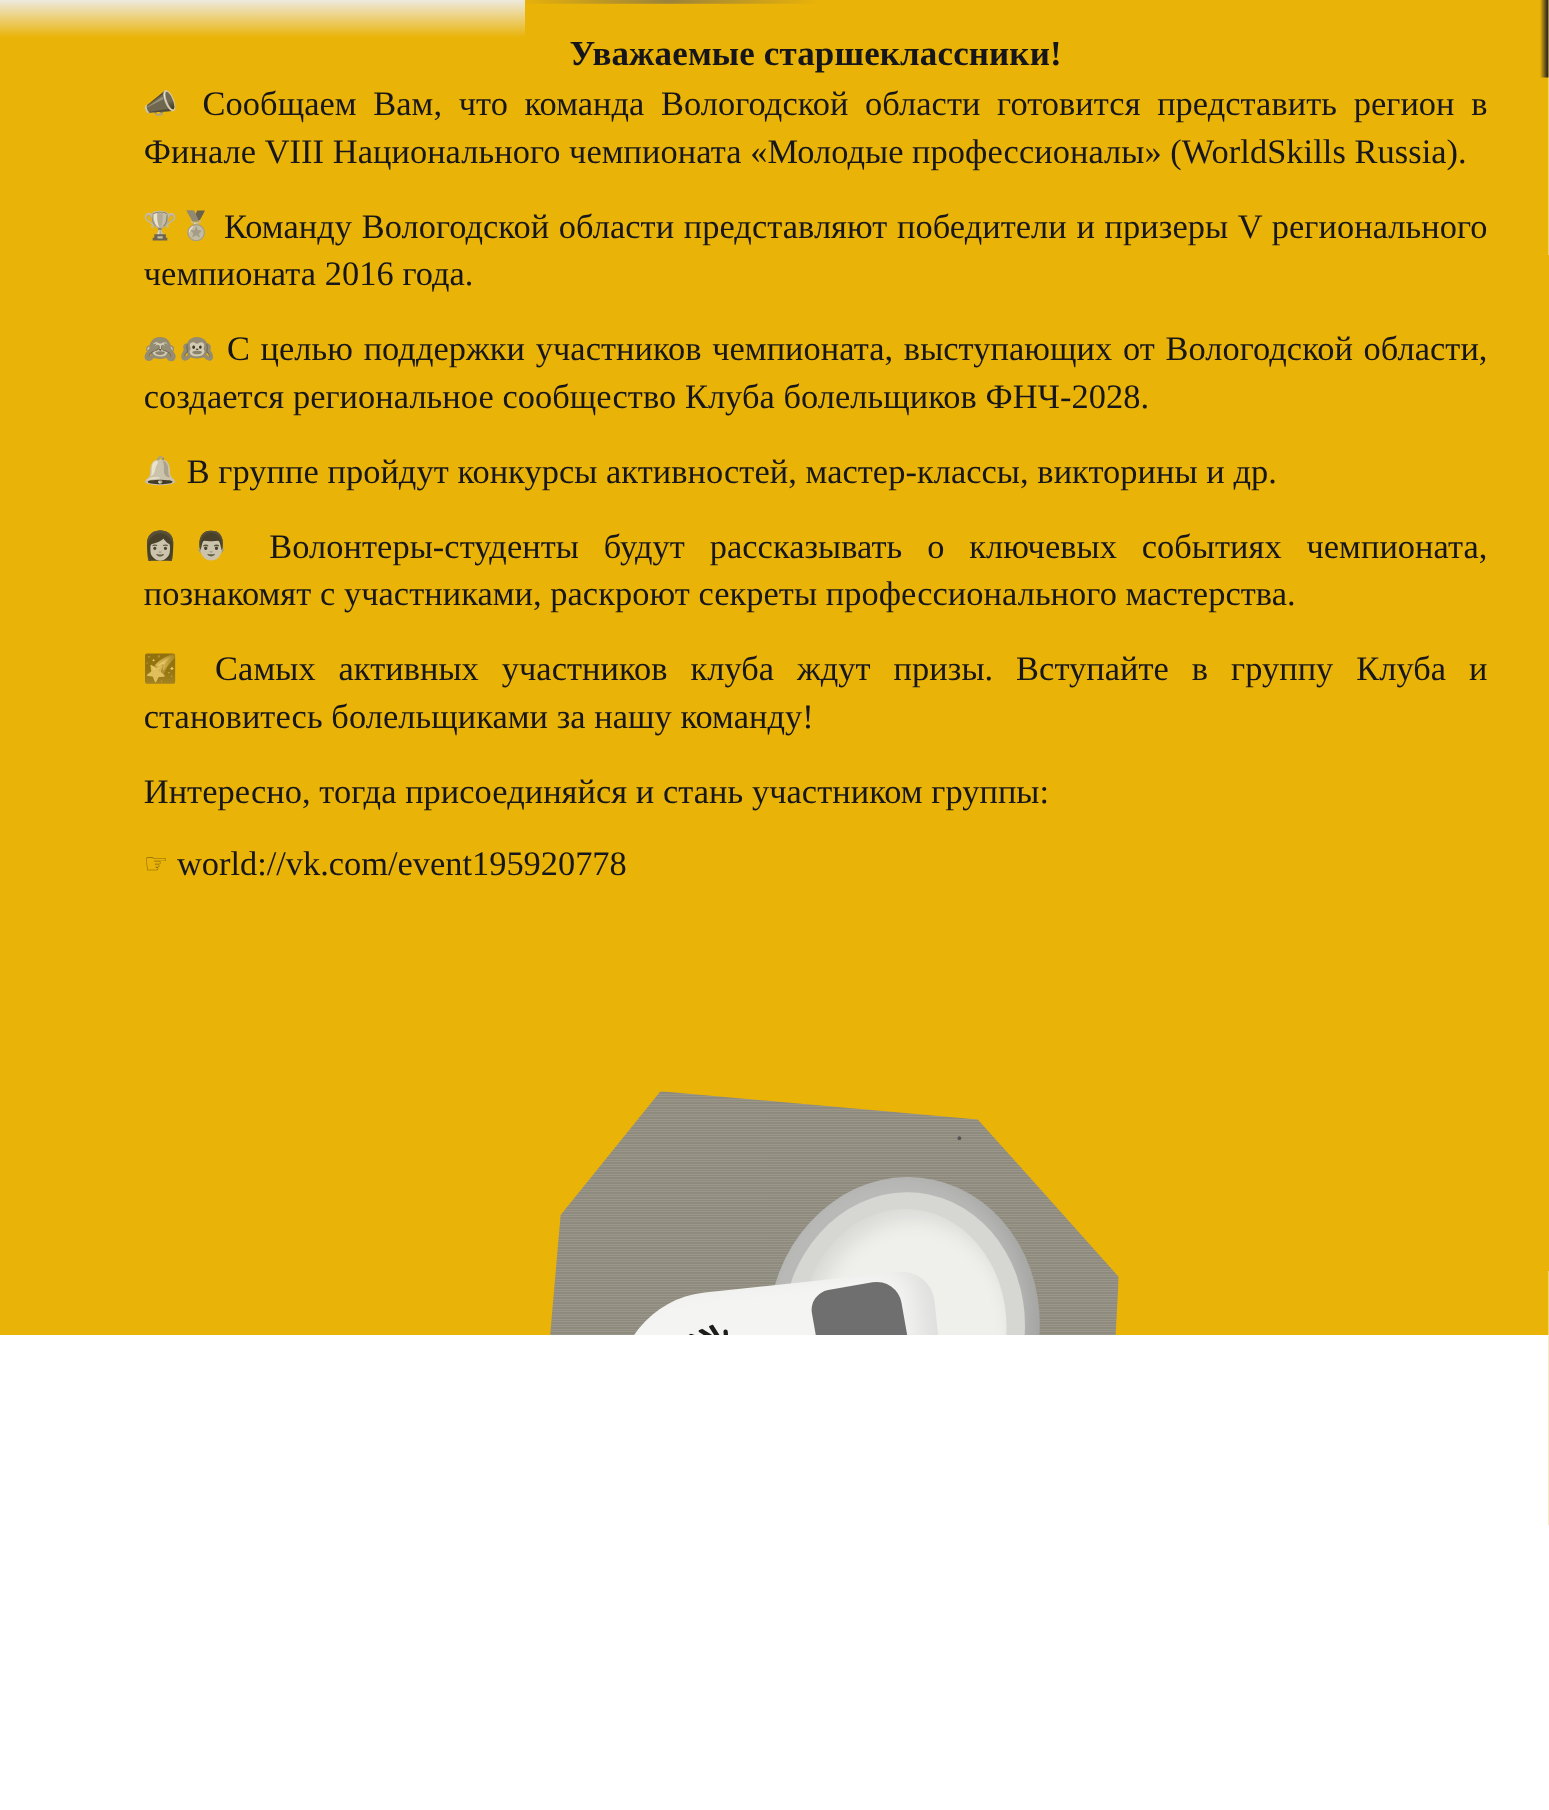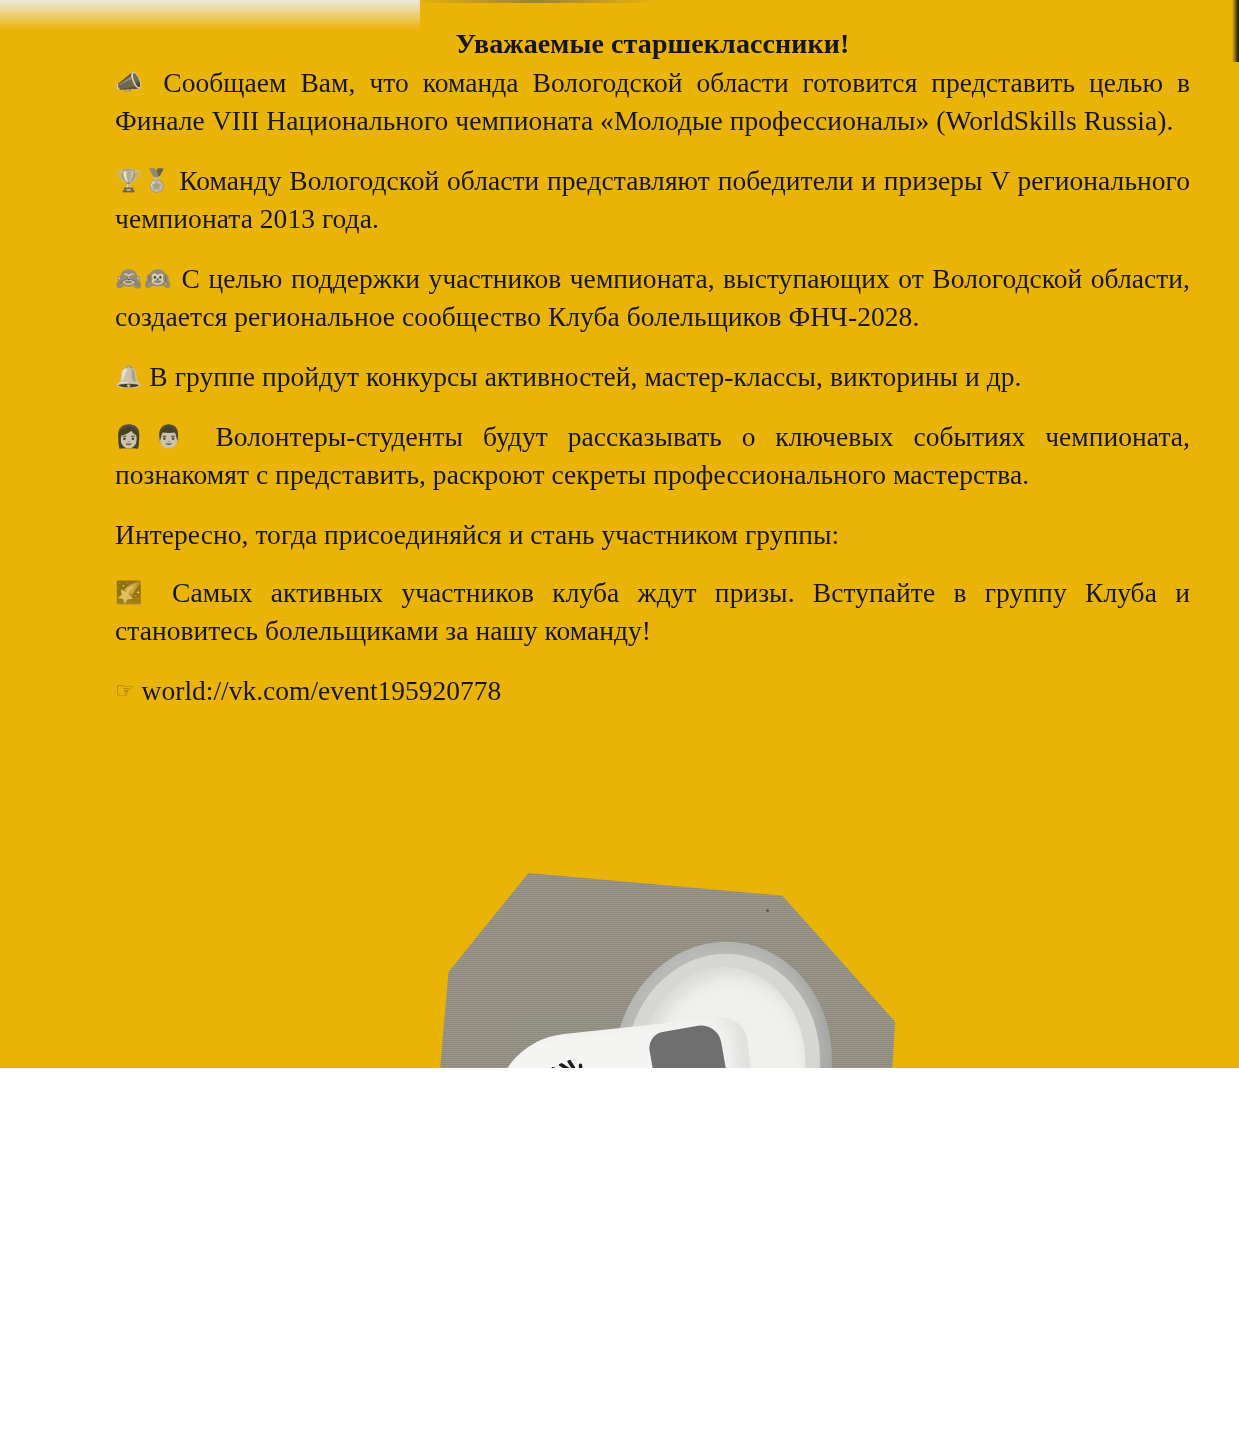--- a/index.html
+++ b/index.html
@@ -261,50 +261,50 @@
   <div class="scan-tint-tl"></div>
   <div class="scan-edge-top"></div>
   <div class="scan-edge-right"></div>
 
   <div class="content">
 
     <h1 class="doc-title">Уважаемые старшеклассники!</h1>
 
     <p class="para first">
       <span class="emoji">📣</span>
-      <span>Сообщаем Вам, что команда Вологодской области готовится представить целью в Финале VIII Национального чемпионата «Молодые профессионалы» (WorldSkills Russia).</span>
+      <span>Сообщаем Вам, что команда Вологодской области готовится представить регион в Финале VIII Национального чемпионата «Молодые профессионалы» (WorldSkills Russia).</span>
     </p>
 
 
     <p class="para">
       <span class="emoji">🏆🏅</span>
-      <span>Команду Вологодской области представляют победители и призеры V регионального чемпионата 2013 года.</span>
+      <span>Команду Вологодской области представляют победители и призеры V регионального чемпионата 2016 года.</span>
     </p>
 
     <p class="para">
       <span class="emoji">🙈🙉</span>
       <span>С целью поддержки участников чемпионата, выступающих от Вологодской области, создается региональное сообщество Клуба болельщиков ФНЧ-2028.</span>
     </p>
 
     <p class="para nojust">
       <span class="emoji">🔔</span>
       <span>В группе пройдут конкурсы активностей, мастер-классы, викторины и др.</span>
     </p>
 
     <p class="para">
       <span class="emoji">👩👨</span>
-      <span>Волонтеры-студенты будут рассказывать о ключевых событиях чемпионата, познакомят с представить, раскроют секреты профессионального мастерства.</span>
-    </p>
-
-    <p class="para tight">Интересно, тогда присоединяйся и стань участником группы:</p>
+      <span>Волонтеры-студенты будут рассказывать о ключевых событиях чемпионата, познакомят с участниками, раскроют секреты профессионального мастерства.</span>
+    </p>
 
     <p class="para">
       <span class="emoji faint">🌠</span>
       <span>Самых активных участников клуба ждут призы. Вступайте в группу Клуба и становитесь болельщиками за нашу команду!</span>
     </p>
+
+    <p class="para tight">Интересно, тогда присоединяйся и стань участником группы:</p>
 
     <p class="url-line">
       <span class="emoji">☞</span>
       <span>world://vk.com/event195920778</span>
     </p>
 
   </div>
 
   <div class="figure">
     <div class="fig-bg"></div>

